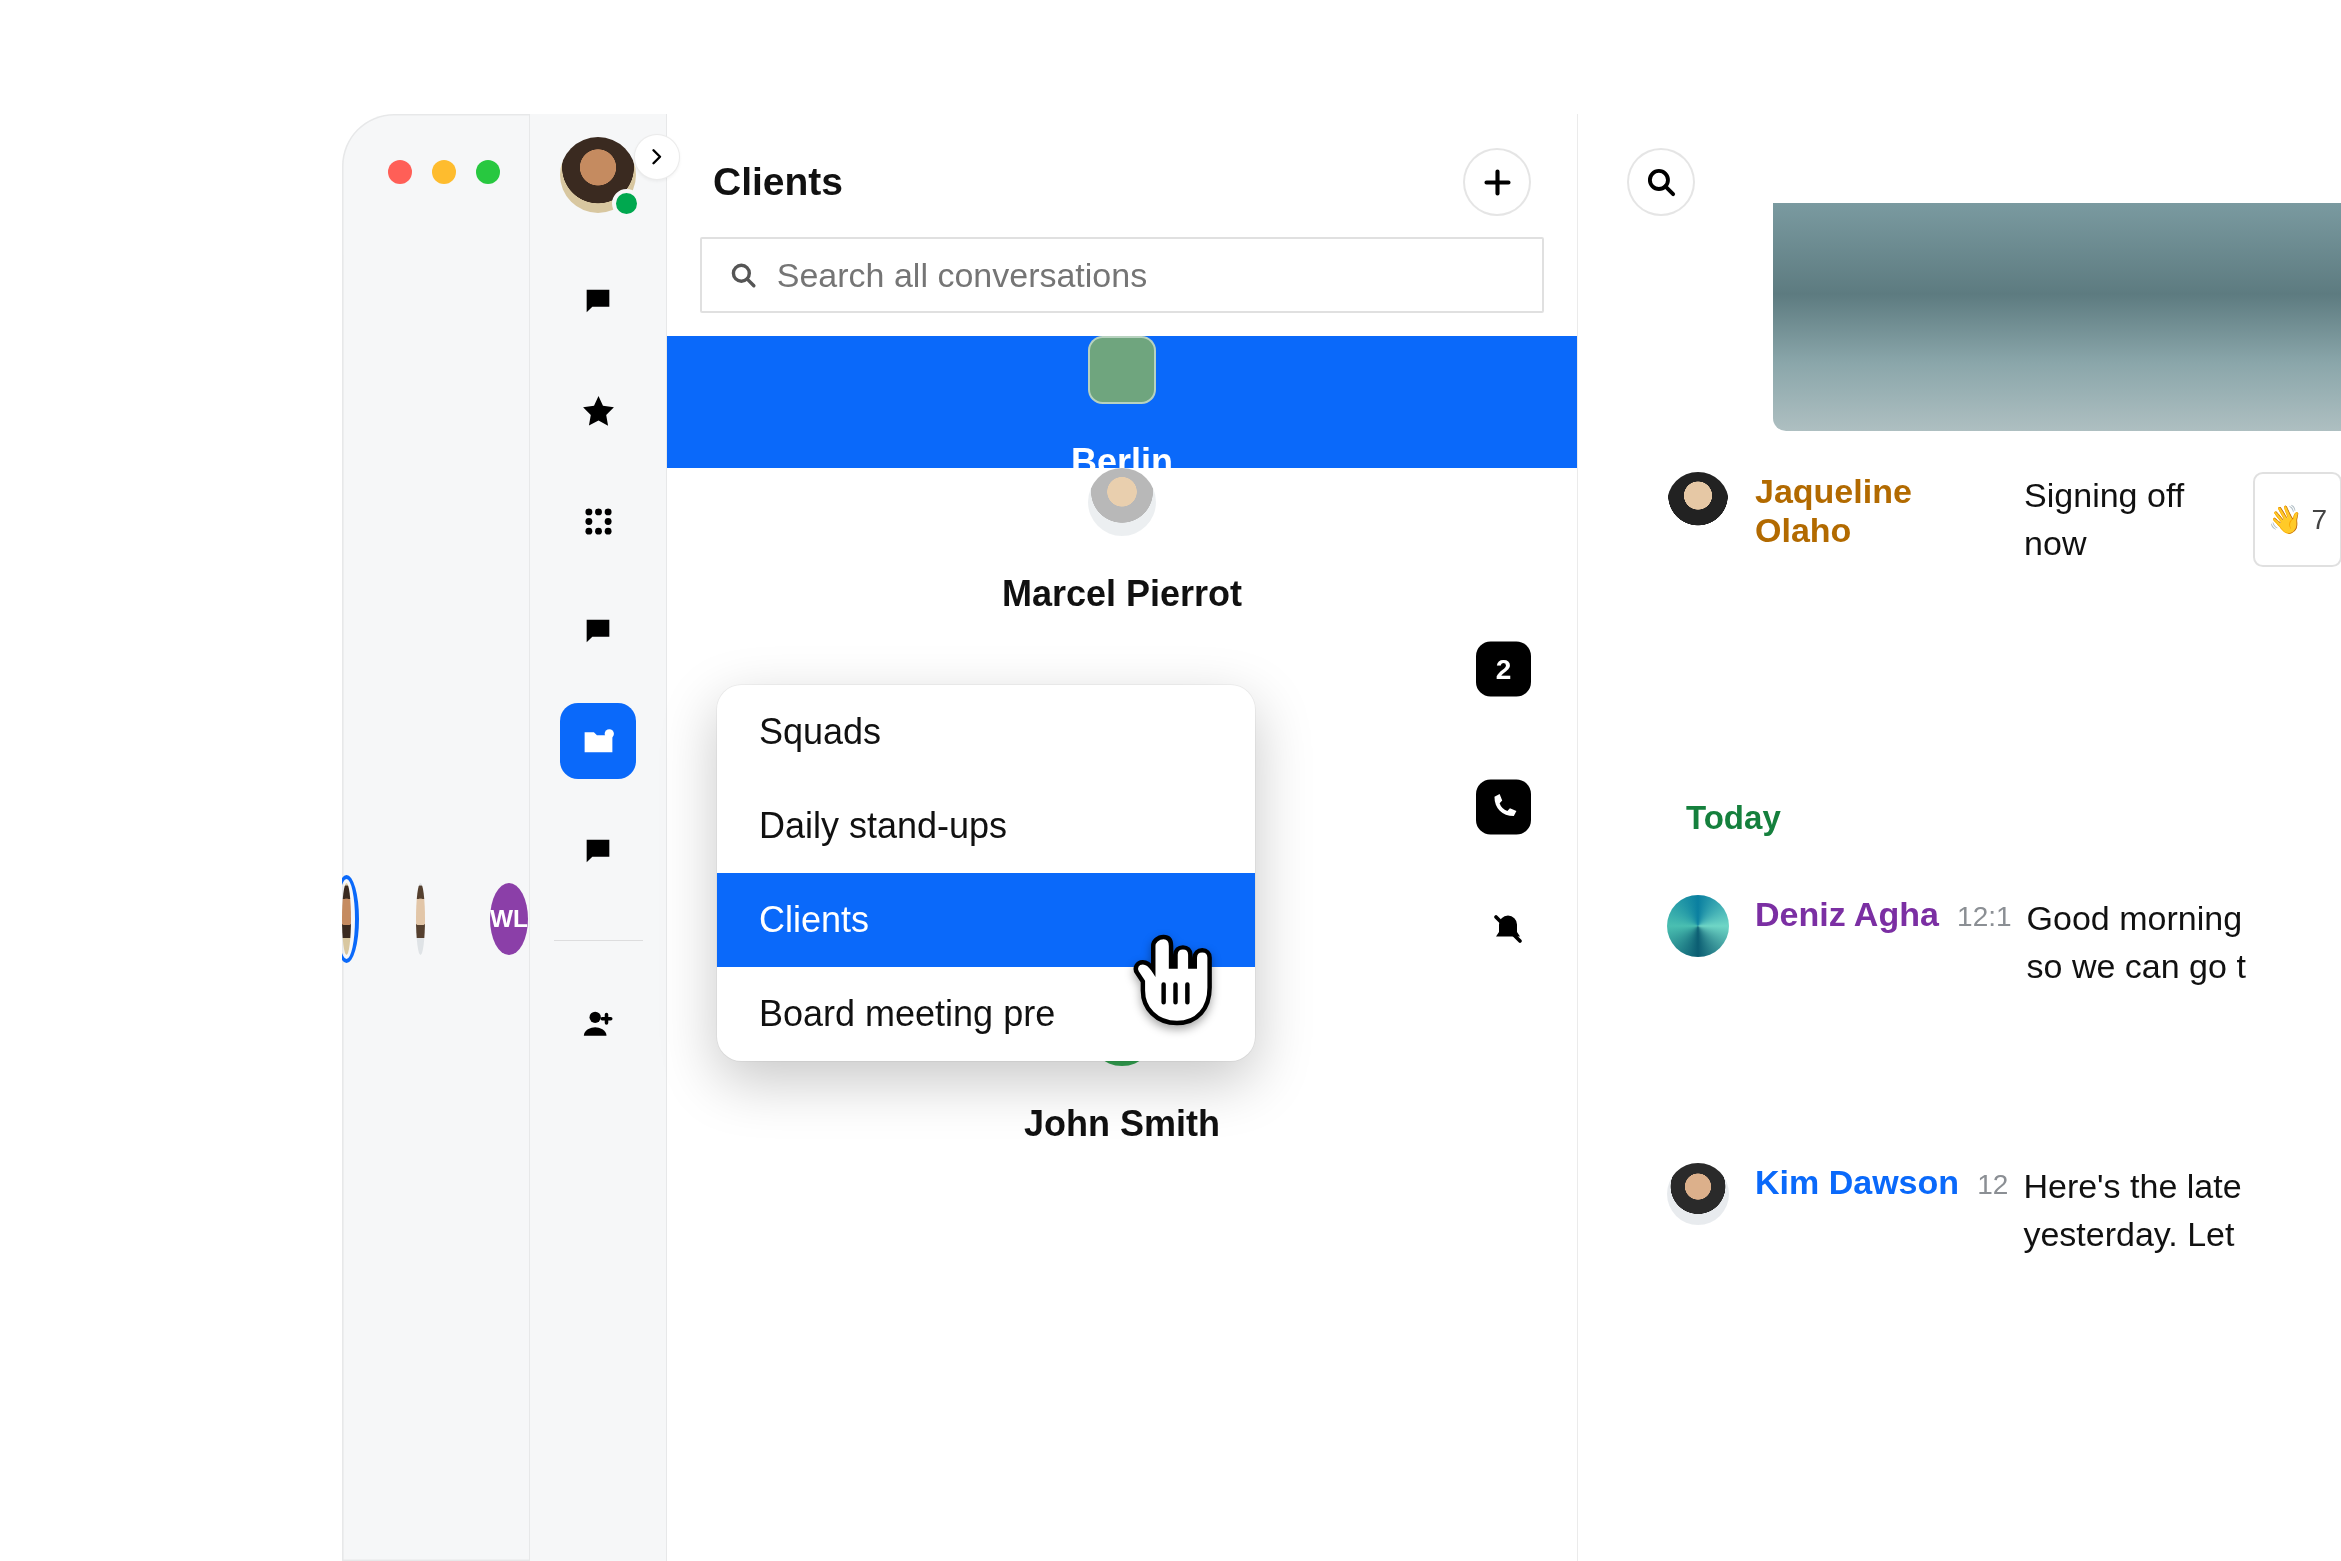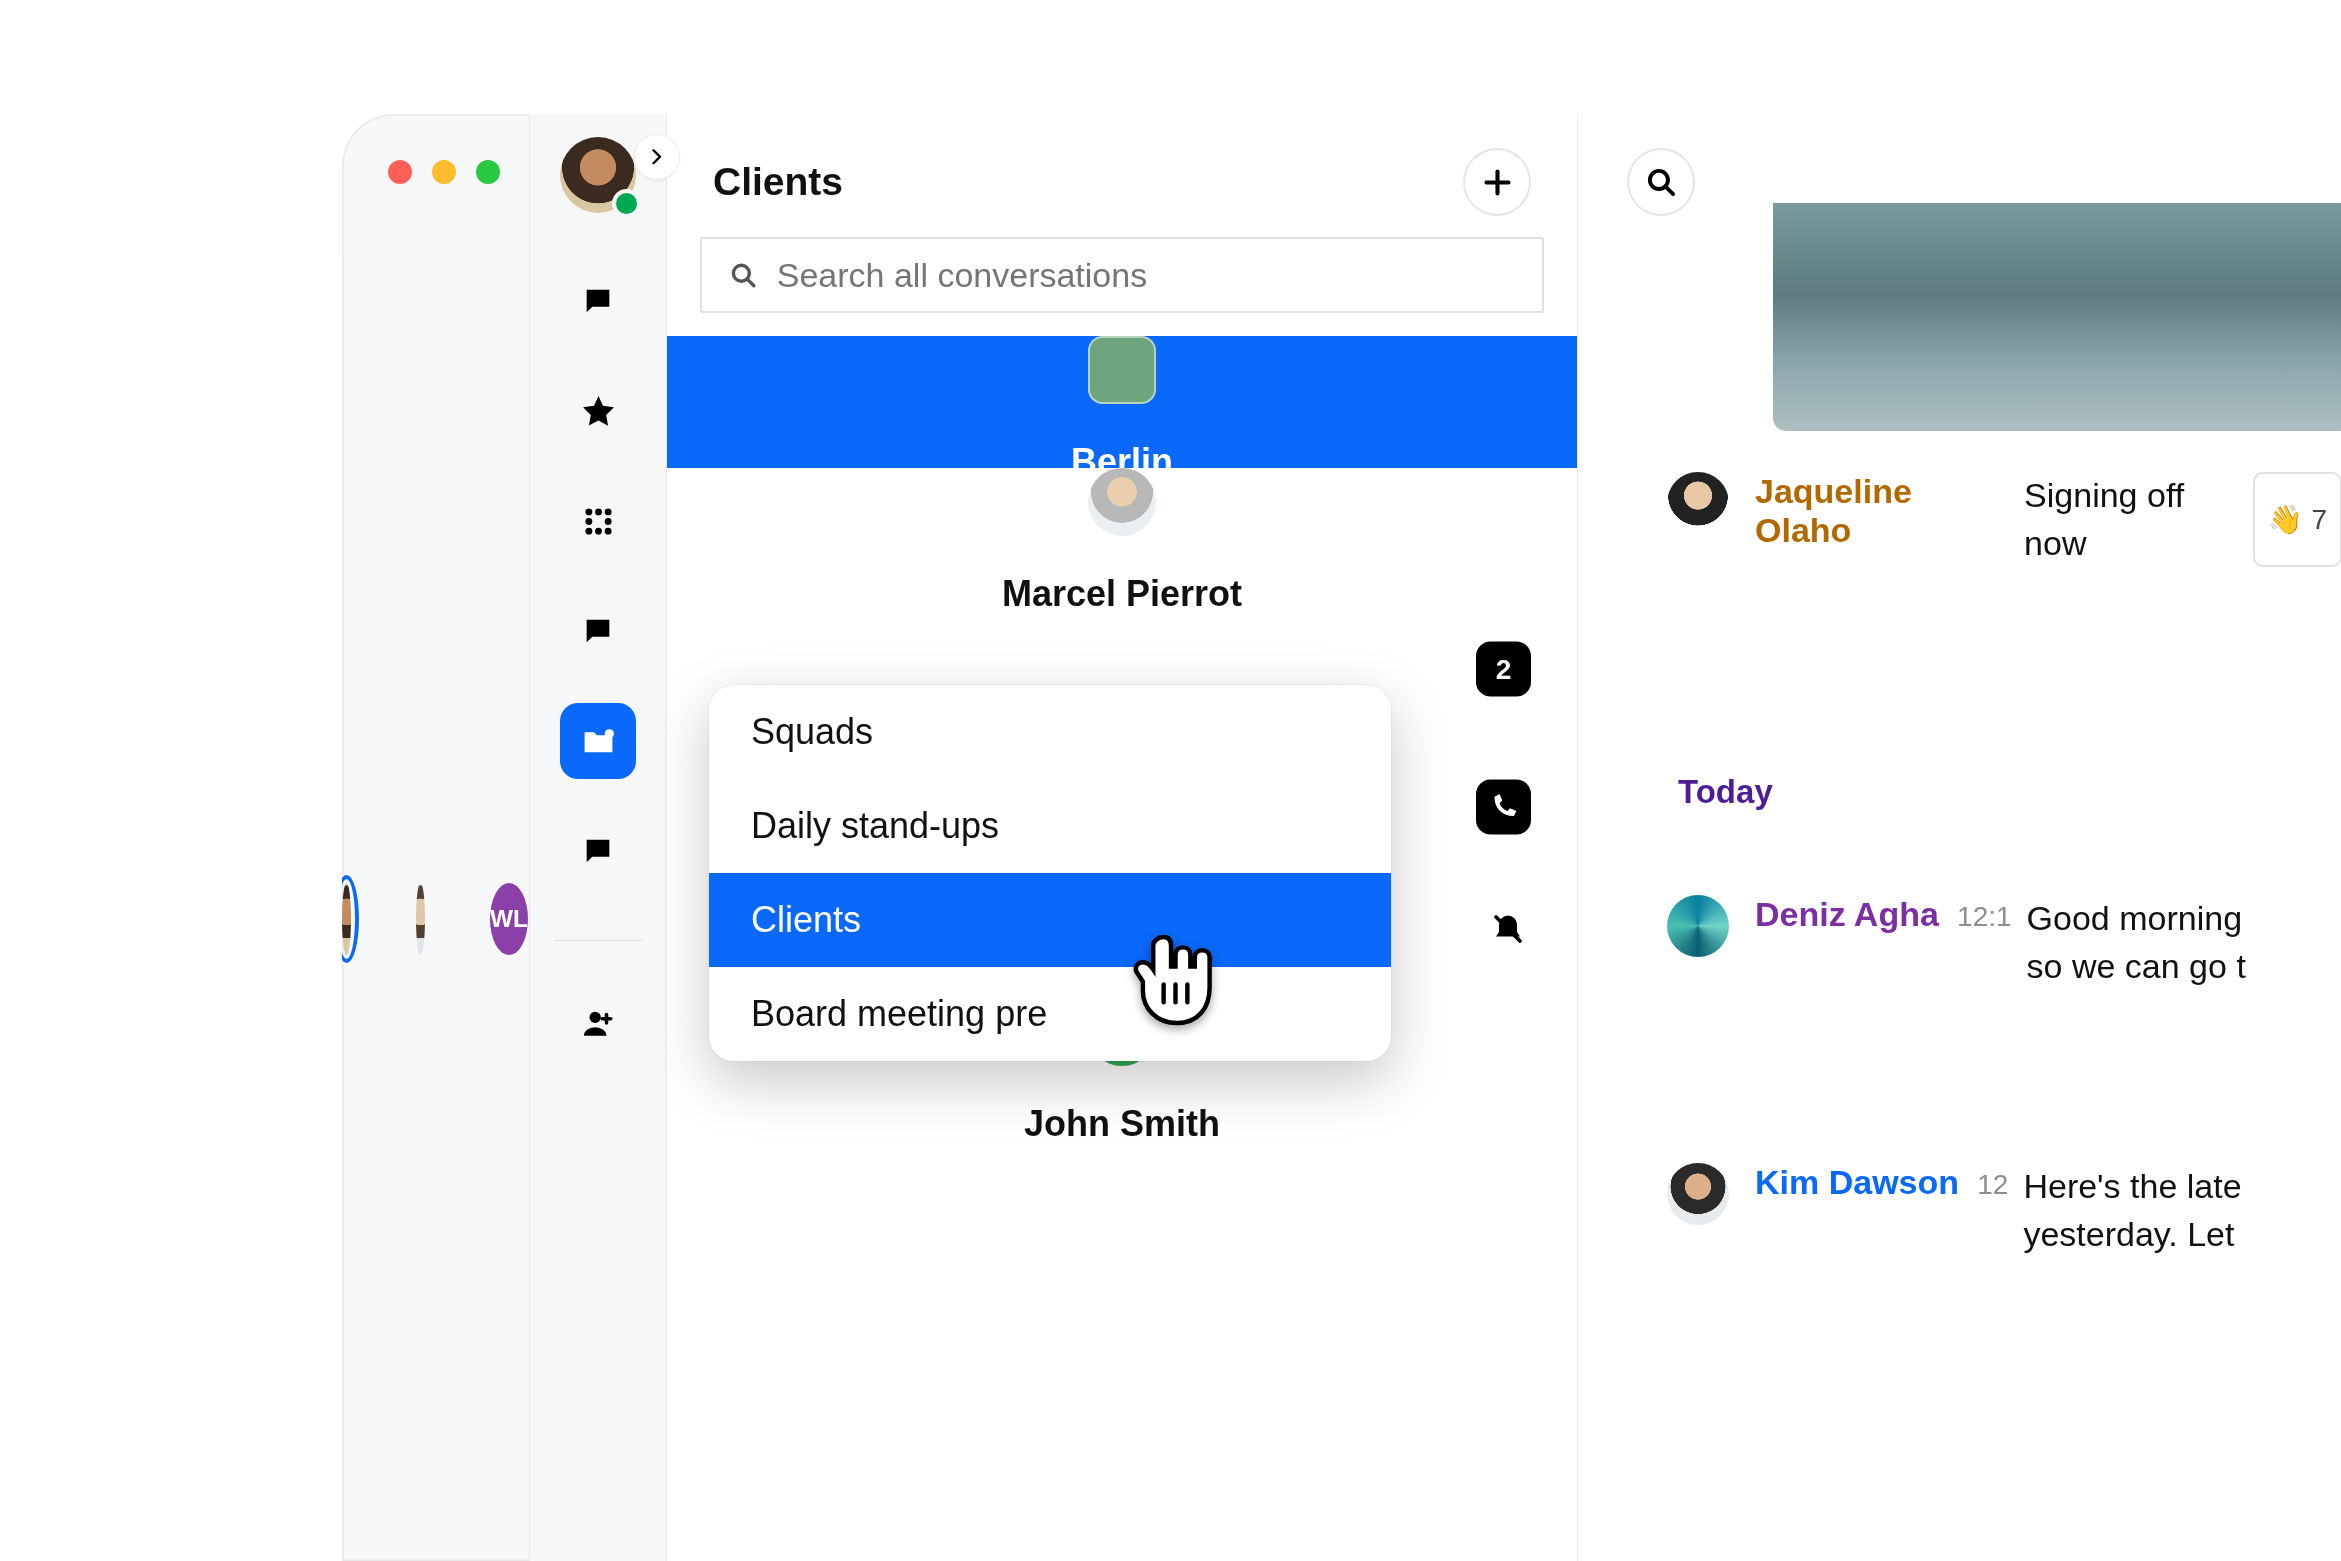--- a/index.html
+++ b/index.html
@@ -137,22 +137,22 @@
     color: #6b7280;
     font-size: 29px;
     padding-left: 151px;
     margin-top:-41px;
     padding-bottom: 24.4px;
   }
 
   
   .popup {
     position: absolute;
-    left: 42px; top: 571px;
-    width: 682px;
+    left: 50px; top: 571px;
+    width: 538px;
     background: #fff;
     border-radius: 24.4px;
     box-shadow: 0 19.5px 57px rgba(0,0,0,0.22), 0 0 0 0.8px rgba(0,0,0,0.05);
     overflow: hidden;
     z-index: 40;
   }
   .popup-item {
     padding: 26px 42px;
     font-size: 36px;
     font-weight: 500;
@@ -182,22 +182,22 @@
   .msg-col { display:flex; flex-direction:row; gap:5px; }
   .msg-name { font-size:34px; font-weight:700; }
   .msg-text { font-size:34px; line-height:1.4; color:#111;margin-left:10px; }
   .msg-time { font-size:28px; color:#8b8f94; font-weight:500; margin-left:14.6px; }
   .reaction {
     display:inline-flex; align-items:center; gap:8.1px;
     border:2.4px solid rgba(0,0,0,0.12); border-radius:9.8px;
     padding:4.9px 13px; font-size:28px; color:#444; width:fit-content;
   }
   .day-divider {
-    position:absolute; left:100px;
-    font-size:33px; font-weight:700; color:#4c1d95;
+    position:absolute; left:108px;
+    font-size:33px; font-weight:700; color:#15803d;margin-top:26px;
   }
 
   
   .cursor {
     position:absolute;
     z-index:100;
     filter: drop-shadow(0 4.9px 4.9px rgba(0,0,0,0.35));
   }
 
   

